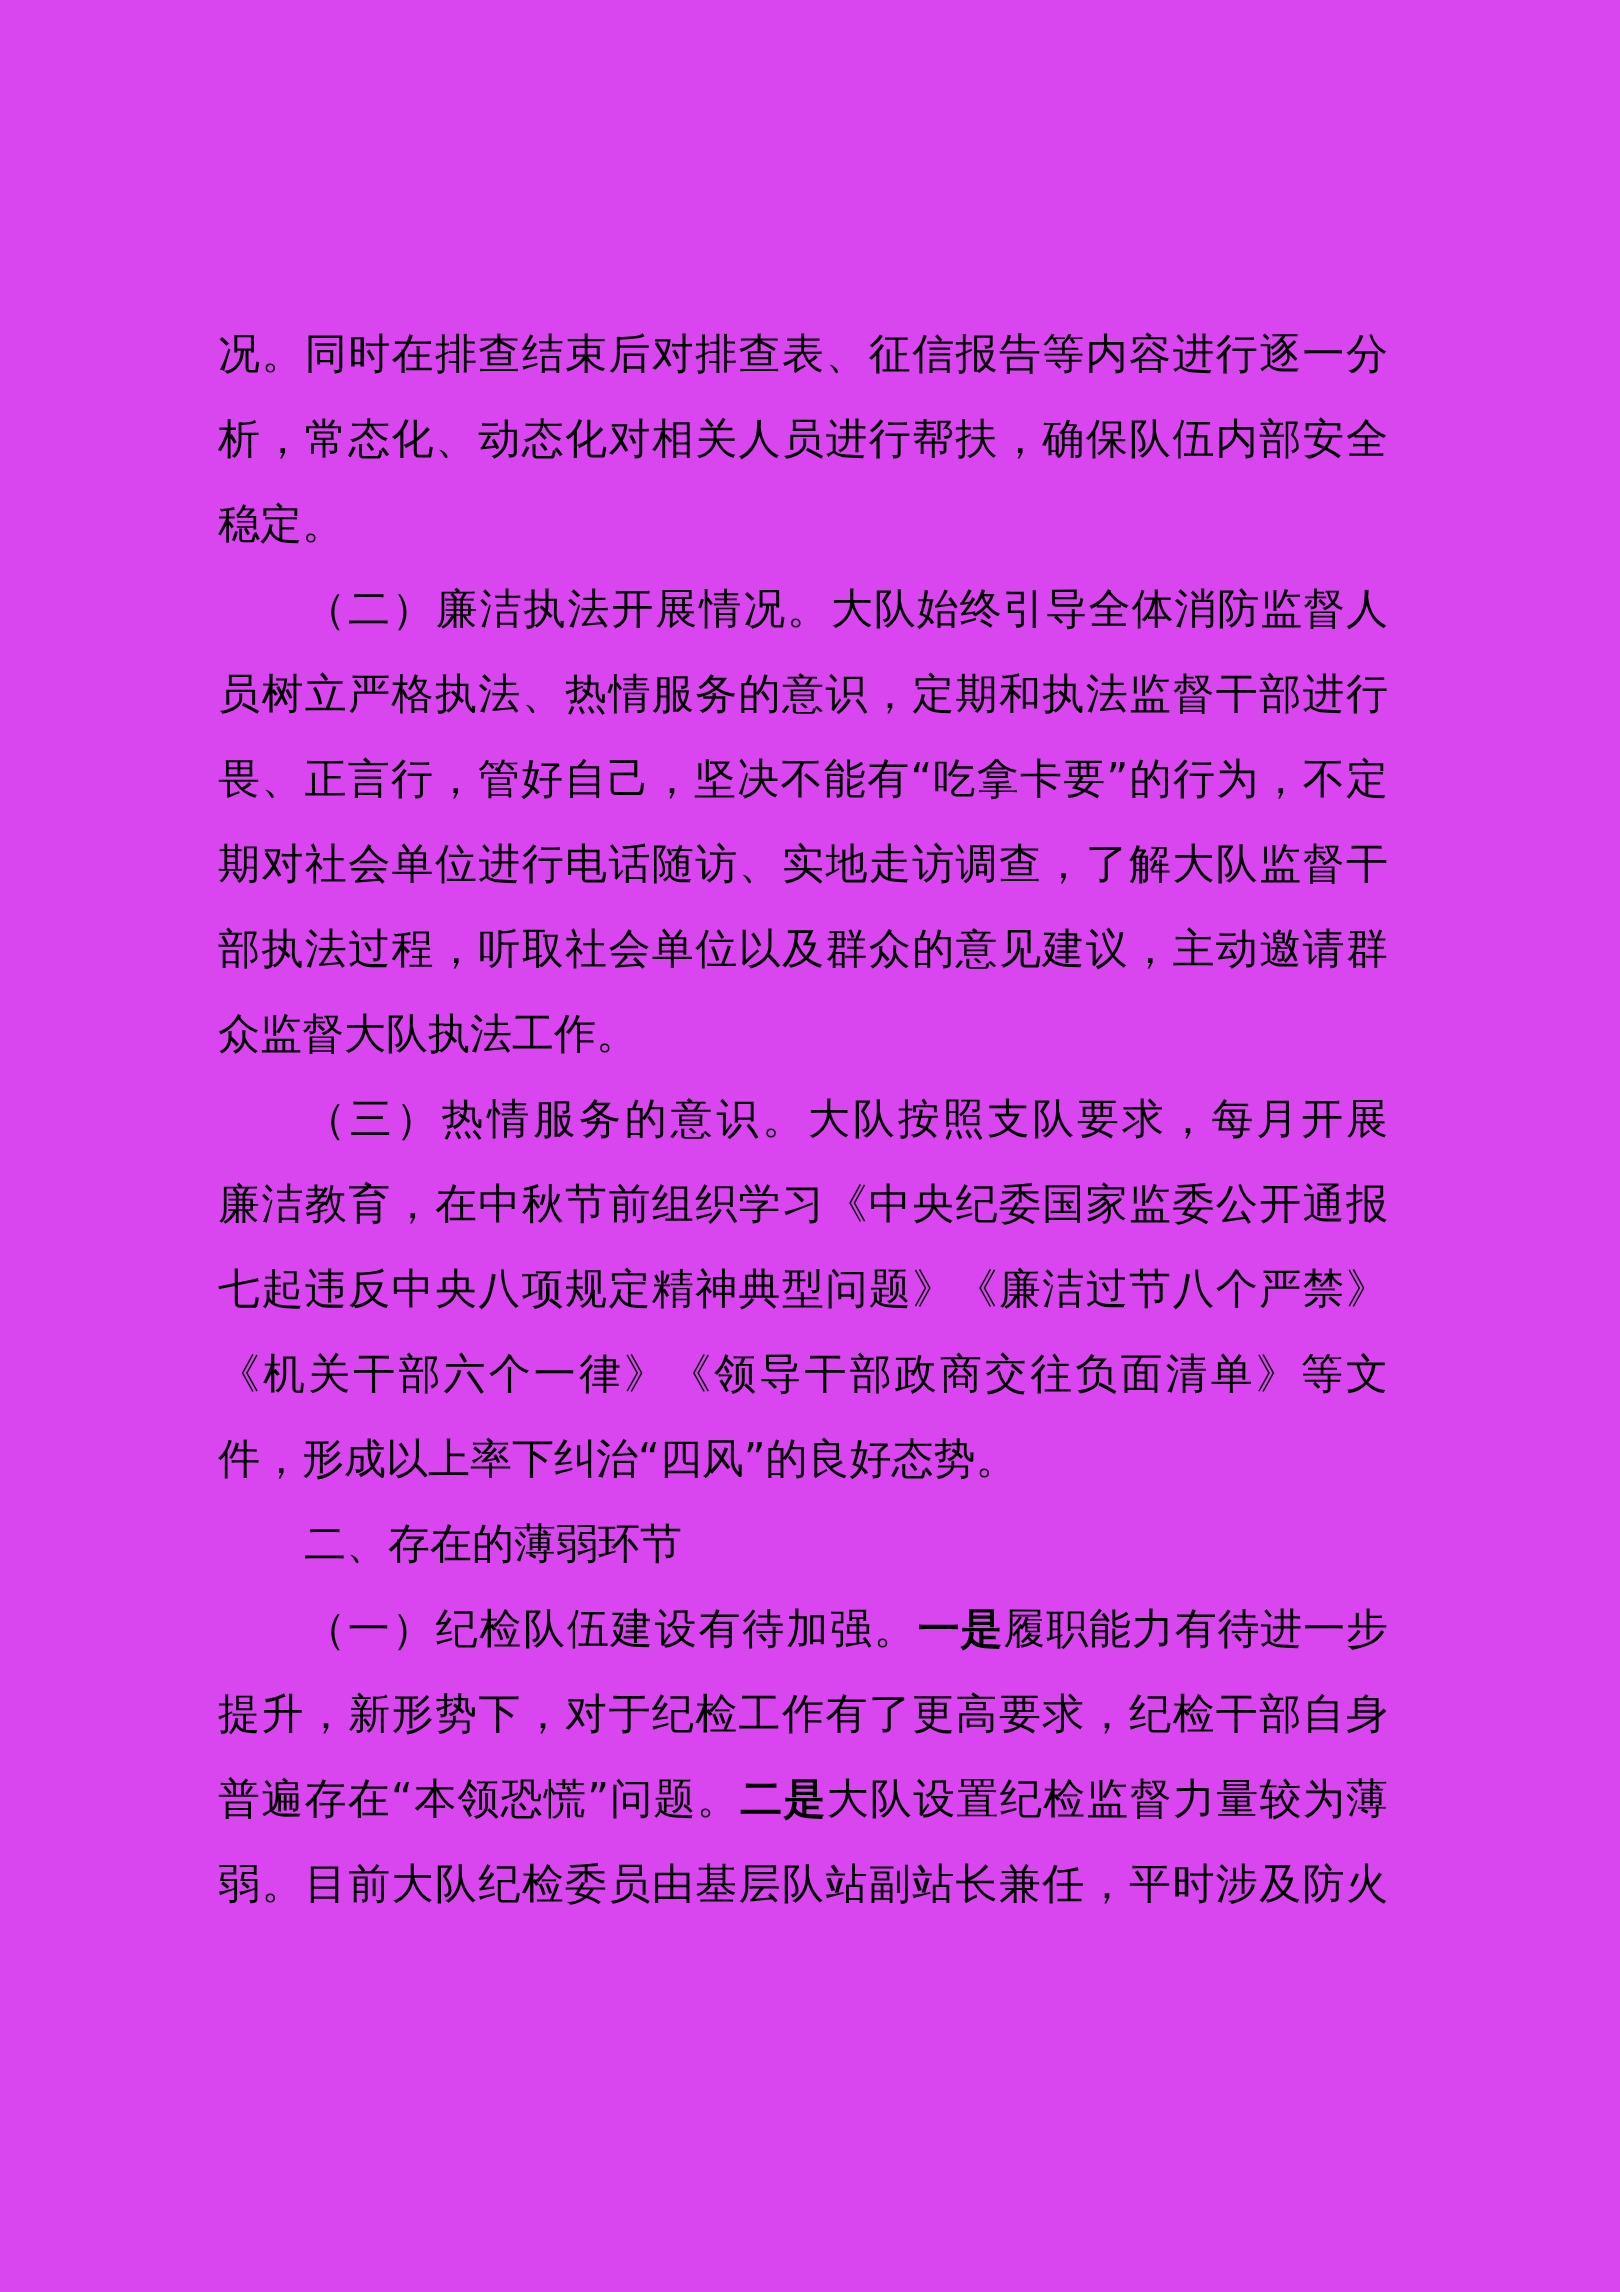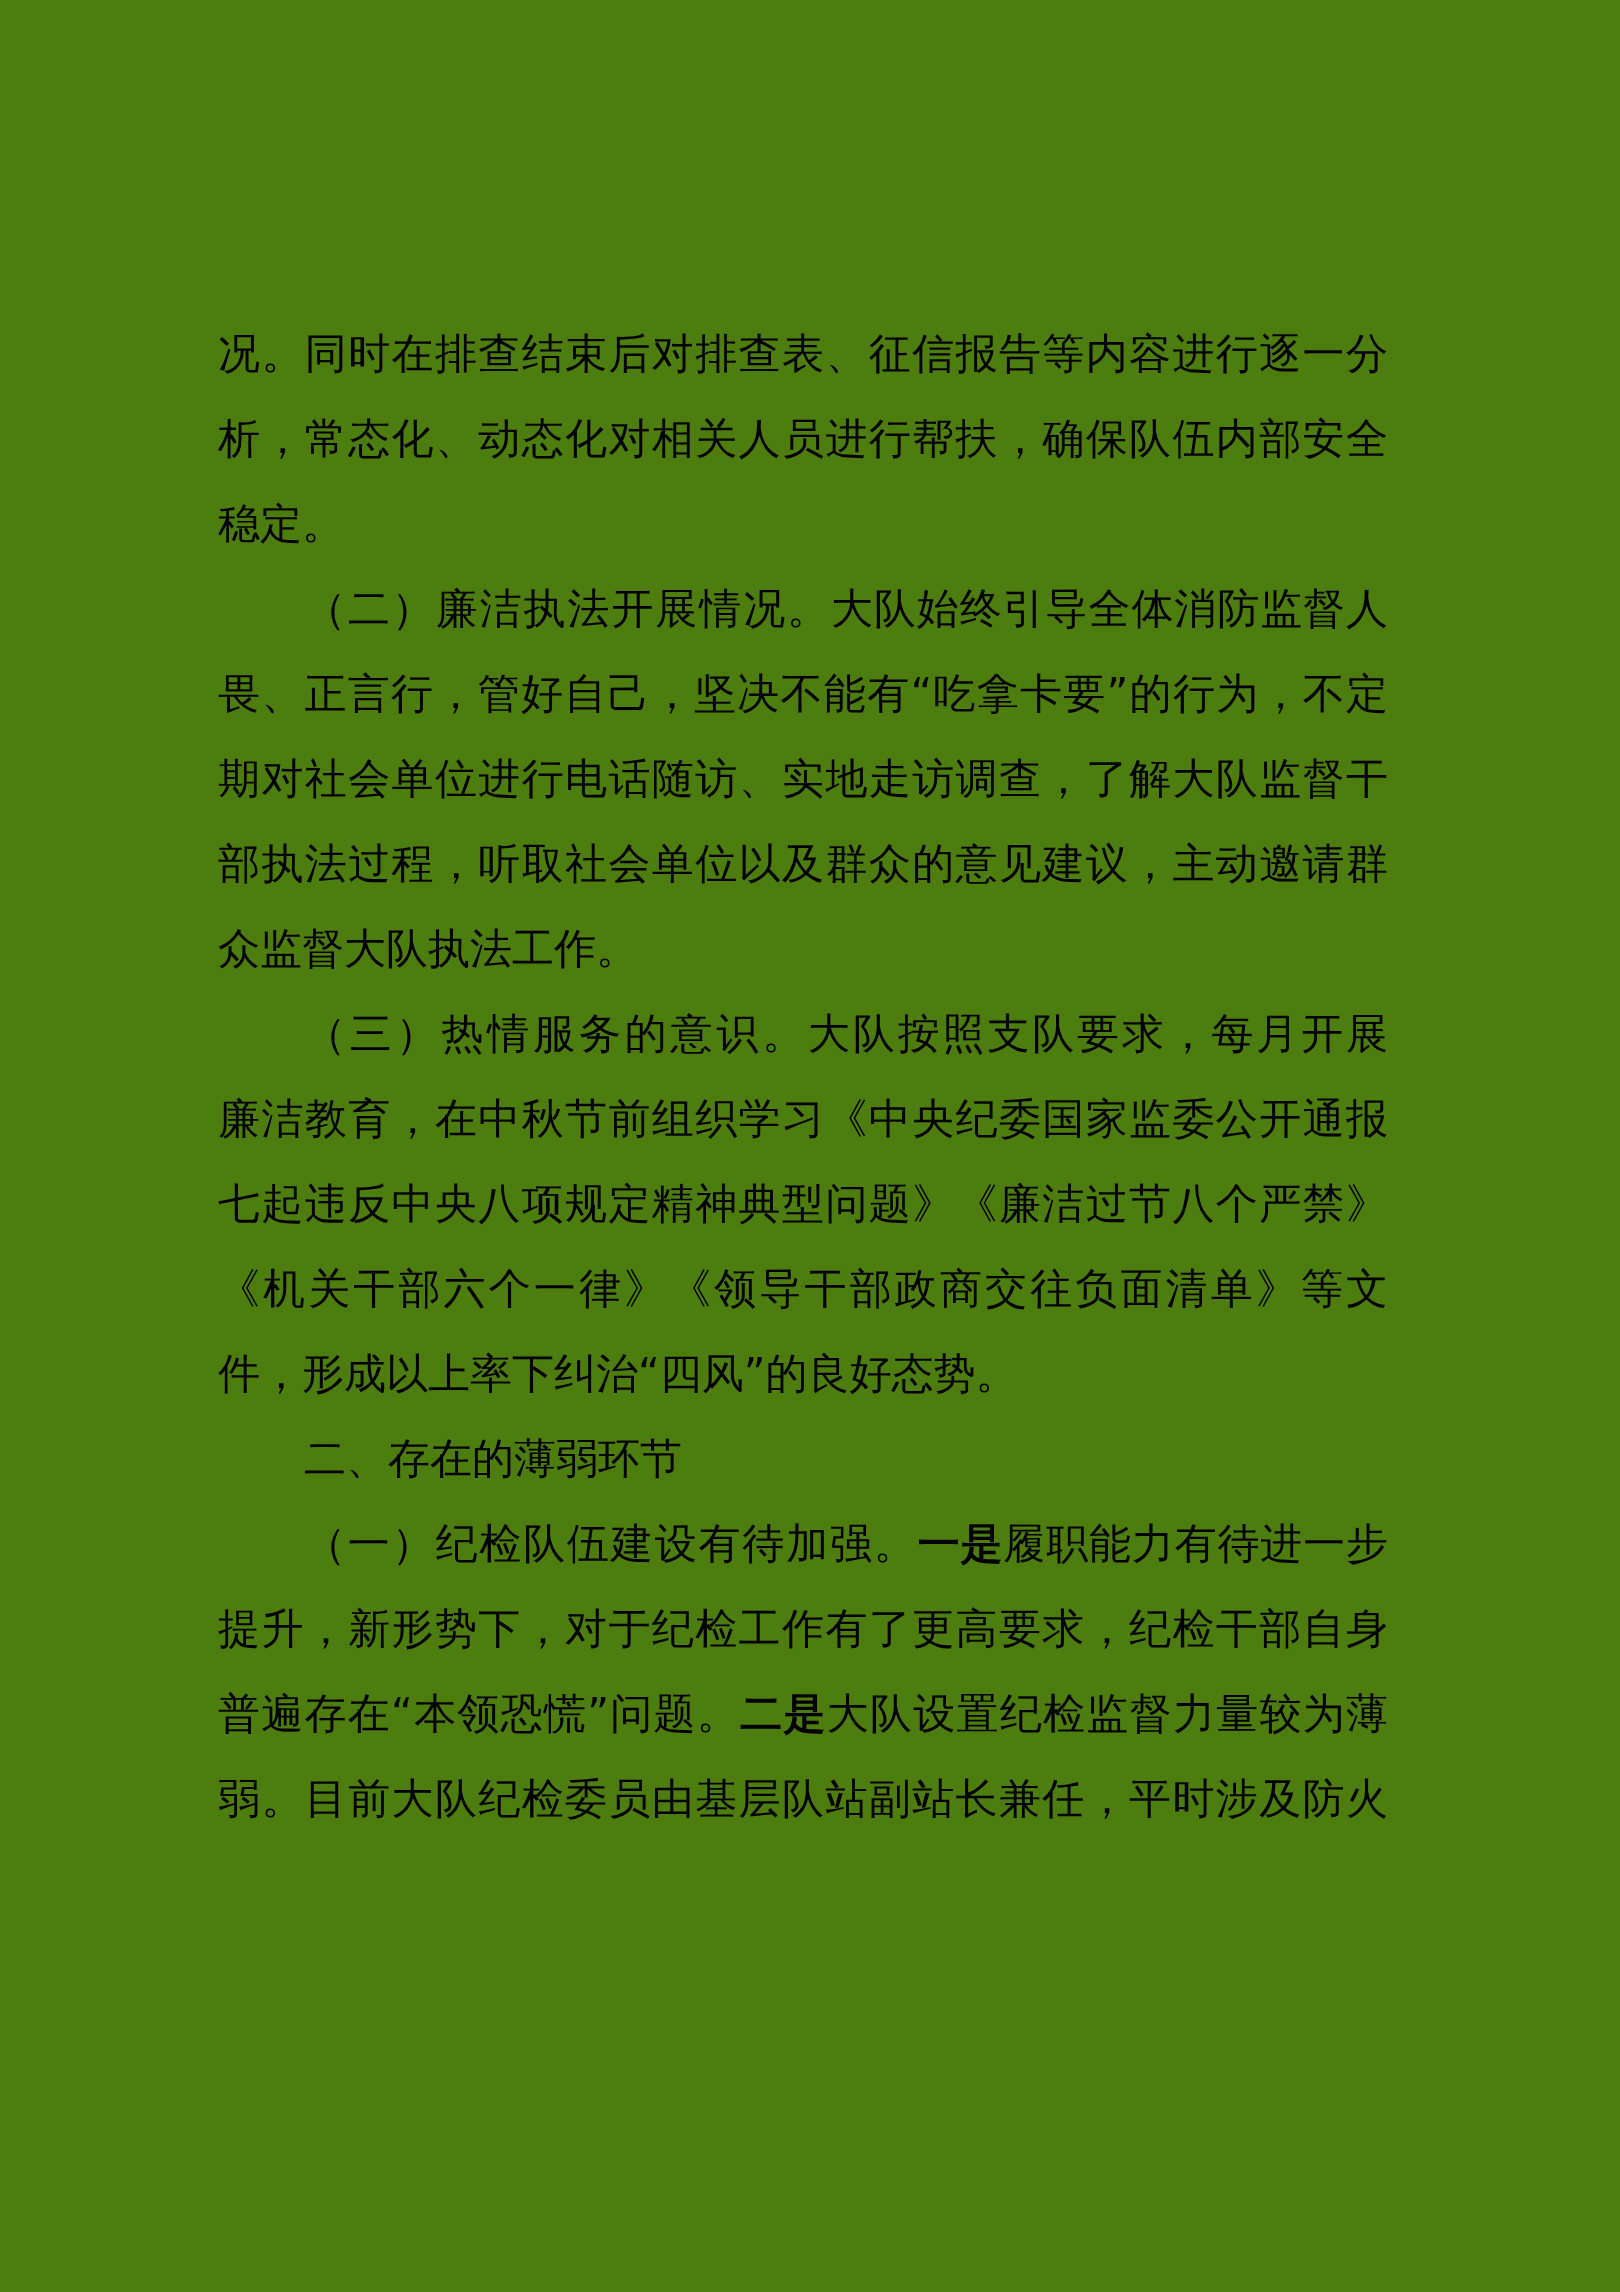--- a/index.html
+++ b/index.html
@@ -14,21 +14,21 @@
     overflow: hidden;
     font-family: "DejaVu Sans", "Liberation Sans", sans-serif;
     color: #000000;
   }
   .page {
     position: absolute;
     left: 0;
     top: 0;
     width: 1620px;
     height: 2293px;
-    background: #4d7c0f;
+    background: #d946ef;
   }
   .text-block {
     position: absolute;
     left: 218px;
     top: 311px;
     width: 1170px;
   }
   .line {
     height: 85px;
     line-height: 85px;
@@ -63,20 +63,21 @@
 
 <div class="page">
   <div class="text-block" id="text-block">
       <div class="paragraph">
         <div class="line full"><span class="run-normal">况。同时在排查结束后对排查表、征信报告等内容进行逐一分</span></div>
         <div class="line full"><span class="run-normal">析，常态化、动态化对相关人员进行帮扶，确保队伍内部安全</span></div>
         <div class="line"><span class="run-normal">稳定。</span></div>
       </div>
       <div class="paragraph">
         <div class="line full indent"><span class="run-kai">（二）廉洁执法开展情况。</span><span class="run-normal">大队始终引导全体消防监督人</span></div>
+        <div class="line full"><span class="run-normal">员树立严格执法、热情服务的意识，定期和执法监督干部进行</span></div>
         <div class="line full"><span class="run-normal">畏、正言行，管好自己，坚决不能有“吃拿卡要”的行为，不定</span></div>
         <div class="line full"><span class="run-normal">期对社会单位进行电话随访、实地走访调查，了解大队监督干</span></div>
         <div class="line full"><span class="run-normal">部执法过程，听取社会单位以及群众的意见建议，主动邀请群</span></div>
         <div class="line"><span class="run-normal">众监督大队执法工作。</span></div>
       </div>
       <div class="paragraph">
         <div class="line full indent"><span class="run-kai">（三）热情服务的意识。</span><span class="run-normal">大队按照支队要求，每月开展</span></div>
         <div class="line full"><span class="run-normal">廉洁教育，在中秋节前组织学习《中央纪委国家监委公开通报</span></div>
         <div class="line full"><span class="run-normal">七起违反中央八项规定精神典型问题》《廉洁过节八个严禁》</span></div>
         <div class="line full"><span class="run-normal">《机关干部六个一律》《领导干部政商交往负面清单》等文</span></div>

